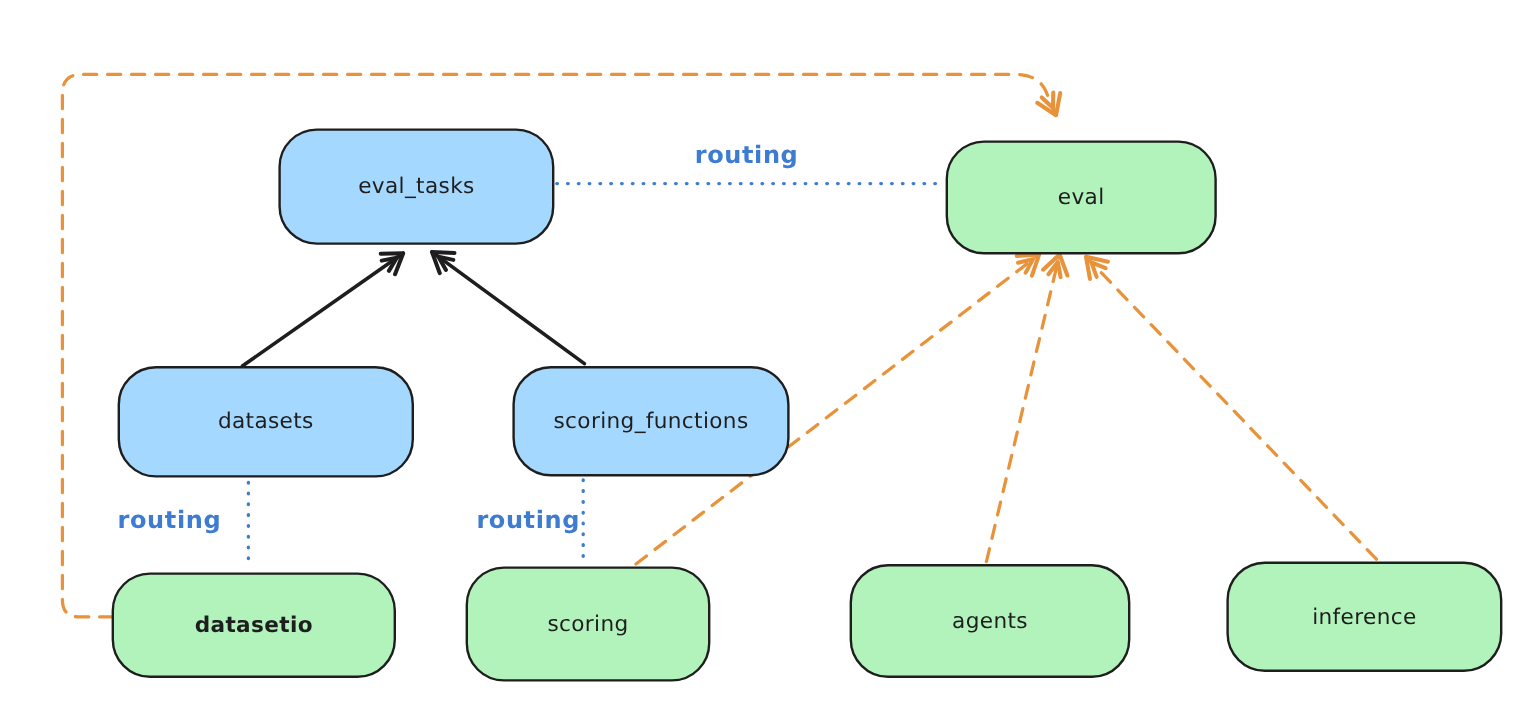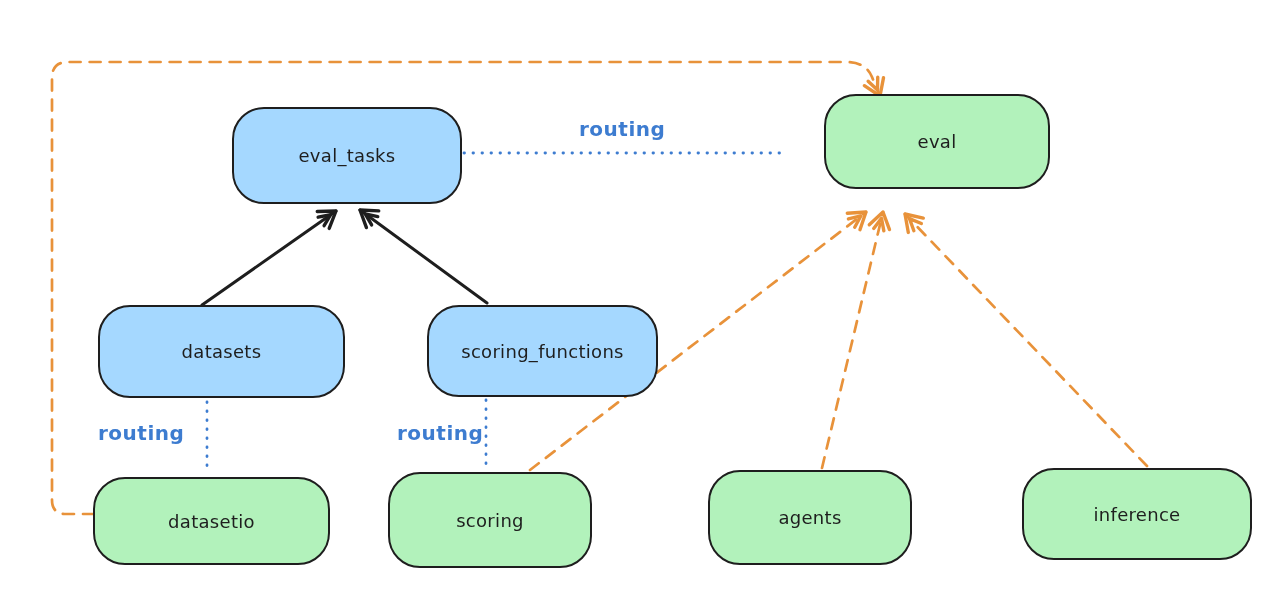--- a/index.html
+++ b/index.html
@@ -69,41 +69,41 @@
     <path d="M 94 514 L 66 514 Q 52 514 52 500 L 52 78 Q 52 62 68 62 L 846 62 Q 866 62 872 77 L 880 96" fill="none" stroke="#e8923a" stroke-width="2.7" stroke-linecap="round" stroke-dasharray="11 9" marker-end="url(#arrow-orange)"></path>
     <path d="M 530 470 L 866 212" fill="none" stroke="#e8923a" stroke-width="2.7" stroke-linecap="round" stroke-dasharray="11 9" marker-end="url(#arrow-orange)"></path>
     <path d="M 822 468 L 883 212" fill="none" stroke="#e8923a" stroke-width="2.7" stroke-linecap="round" stroke-dasharray="11 9" marker-end="url(#arrow-orange)"></path>
     <path d="M 1147 466 L 905 214" fill="none" stroke="#e8923a" stroke-width="2.7" stroke-linecap="round" stroke-dasharray="11 9" marker-end="url(#arrow-orange)"></path>
   </svg>
 
   <div class="node blue" style="left:232px; top:107px; width:230px; height:97px;">
     <span>eval_tasks</span>
   </div>
 
-  <div class="node green" style="left:788px; top:94px; width:226px; height:95px;margin-left:36px;">
+  <div class="node green" style="left:788px; top:117px; width:226px; height:95px;">
     <span>eval</span>
   </div>
 
   <div class="node blue" style="left:98px; top:305px; width:247px; height:93px;">
     <span>datasets</span>
   </div>
 
   <div class="node blue" style="left:382px; top:305px; width:231px; height:92px;margin-left:45px;">
     <span>scoring_functions</span>
   </div>
 
-  <div class="node green" style="left:93px; top:477px; width:237px; height:88px;">
+  <div class="node green" style="left:93px; top:477px; width:237px; height:88px;font-weight:bold;">
     <span>datasetio</span>
   </div>
 
   <div class="node green" style="left:388px; top:472px; width:204px; height:96px;">
     <span>scoring</span>
   </div>
 
-  <div class="node green" style="left:708px; top:470px; width:204px; height:95px;">
+  <div class="node green" style="left:708px; top:470px; width:234px; height:95px;">
     <span>agents</span>
   </div>
 
   <div class="node green" style="left:1022px; top:468px; width:230px; height:92px;text-align:right;">
     <span>inference</span>
   </div>
 
   <div class="edge-label" style="left:579px; top:117px;">routing</div>
   <div class="edge-label" style="left:98px; top:421px;">routing</div>
   <div class="edge-label" style="left:397px; top:421px;">routing</div>

